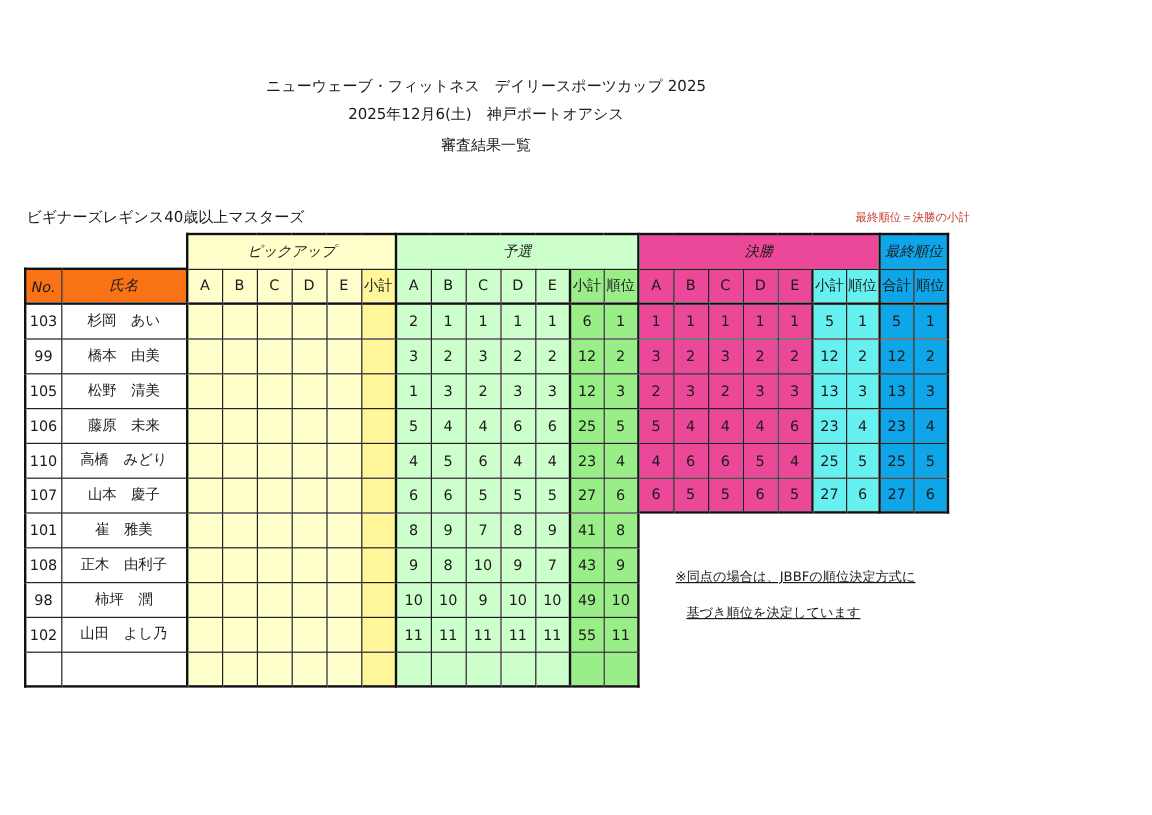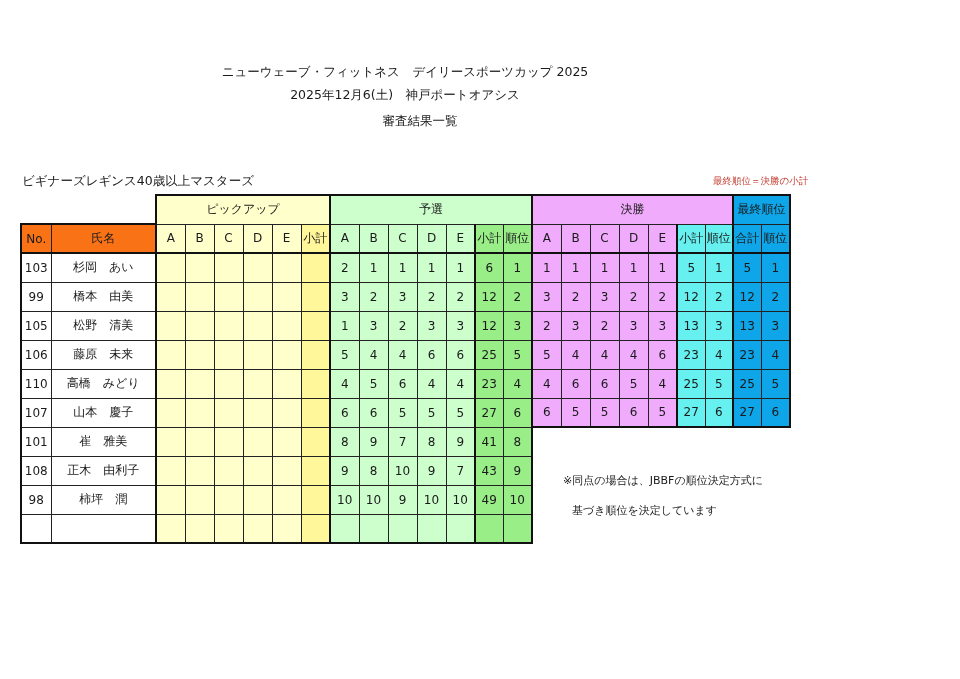--- a/index.html
+++ b/index.html
@@ -3,49 +3,49 @@
 <meta charset="utf-8">
 <style>
   html, body { margin:0; padding:0; }
   body {
     width:960px; height:679px; background:#ffffff; position:relative; overflow:hidden;
     font-family:"DejaVu Sans", "Liberation Sans", sans-serif; color:#1a1a1a;
   }
   .title-line { position:absolute; left:0; width:810px; text-align:center; font-size:12.5px; letter-spacing:0px; }
   #t1 { top:64px; }
   #t2 { top:87px; }
-  #t3 { top:113px;padding-left:15px; }
+  #t3 { top:113px; }
   .category { position:absolute; left:22px; top:173px; font-size:12.5px; }
   .note-top { position:absolute; left:690px; top:175px; font-size:9.5px; color:#c0392b;margin-left:23px; }
-  .note-bottom { position:absolute; left:563px; font-size:11px; }
+  .note-bottom { position:absolute; left:563px; font-size:11px;text-decoration:underline; }
   #nb1 { top:473px; }
   #nb2 { top:503px; left:572px; }
 
   table.grid {
     position:absolute; left:20px; top:194px; border-collapse:collapse; table-layout:fixed;
     font-size:12px;
   }
   table.grid td {
     border:1px solid #222; height:29px; padding:0; text-align:center; vertical-align:middle;
     box-sizing:border-box; white-space:nowrap; overflow:hidden;
   }
   td.blank { border:none !important; background:transparent; }
   td.no { text-align:right; padding-right:3px; }
   td.name { text-align:left; padding-left:3px; }
   .hdr-no, .hdr-name { background:#f97316; }
   .pu { background:#ffffcc; }
   .pus { background:#fff799; }
   .pr { background:#ccffcc; }
   .prs { background:#99ee88; }
-  .fi { background:#f0abfc; }
+  .fi { background:#ec4899; }
   .fis { background:#66f0f0; }
   .fr { background:#0ea5e9; }
   .tl { border-left:2px solid #111 !important; }
   .tr { border-right:2px solid #111 !important; }
-  .tt { border-top:2px solid #111 !important; }
+  .tt { border-top:2px solid #111 !important;font-style:italic; }
   .tb { border-bottom:2px solid #111 !important; }
 </style>
 </head>
 <body>
 
 <div id="t1" class="title-line">ニューウェーブ・フィットネス　デイリースポーツカップ 2025</div>
 <div id="t2" class="title-line">2025年12月6(土)　神戸ポートオアシス</div>
 <div id="t3" class="title-line">審査結果一覧</div>
 
 <div class="category">ビギナーズレギンス40歳以上マスターズ</div>
@@ -316,20 +316,38 @@
         <td class="pr tl">10</td>
         <td class="pr">10</td>
         <td class="pr">9</td>
         <td class="pr">10</td>
         <td class="pr">10</td>
         <td class="prs tl">49</td>
         <td class="prs tr">10</td>
         <td class="blank" colspan="9"></td>
       </tr>
       <tr>
+        <td class="no tl">102</td>
+        <td class="name">山田　よし乃</td>
+        <td class="pu tl"></td>
+        <td class="pu"></td>
+        <td class="pu"></td>
+        <td class="pu"></td>
+        <td class="pu"></td>
+        <td class="pus tr"></td>
+        <td class="pr tl">11</td>
+        <td class="pr">11</td>
+        <td class="pr">11</td>
+        <td class="pr">11</td>
+        <td class="pr">11</td>
+        <td class="prs tl">55</td>
+        <td class="prs tr">11</td>
+        <td class="blank" colspan="9"></td>
+      </tr>
+      <tr>
         <td class="no tl tb"></td>
         <td class="name tb"></td>
         <td class="pu tl tb"></td>
         <td class="pu tb"></td>
         <td class="pu tb"></td>
         <td class="pu tb"></td>
         <td class="pu tb"></td>
         <td class="pus tr tb"></td>
         <td class="pr tl tb"></td>
         <td class="pr tb"></td>

